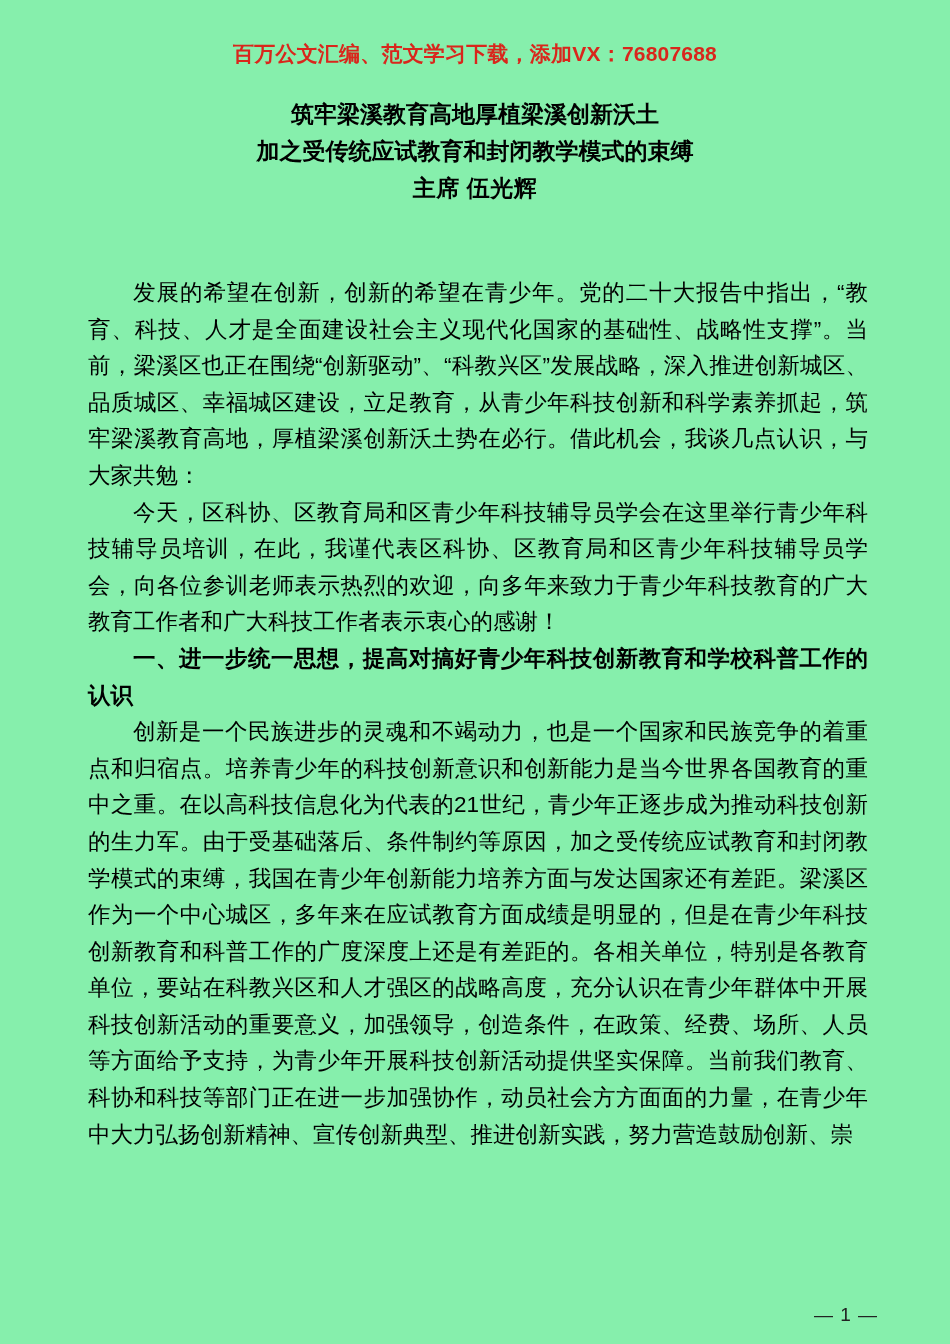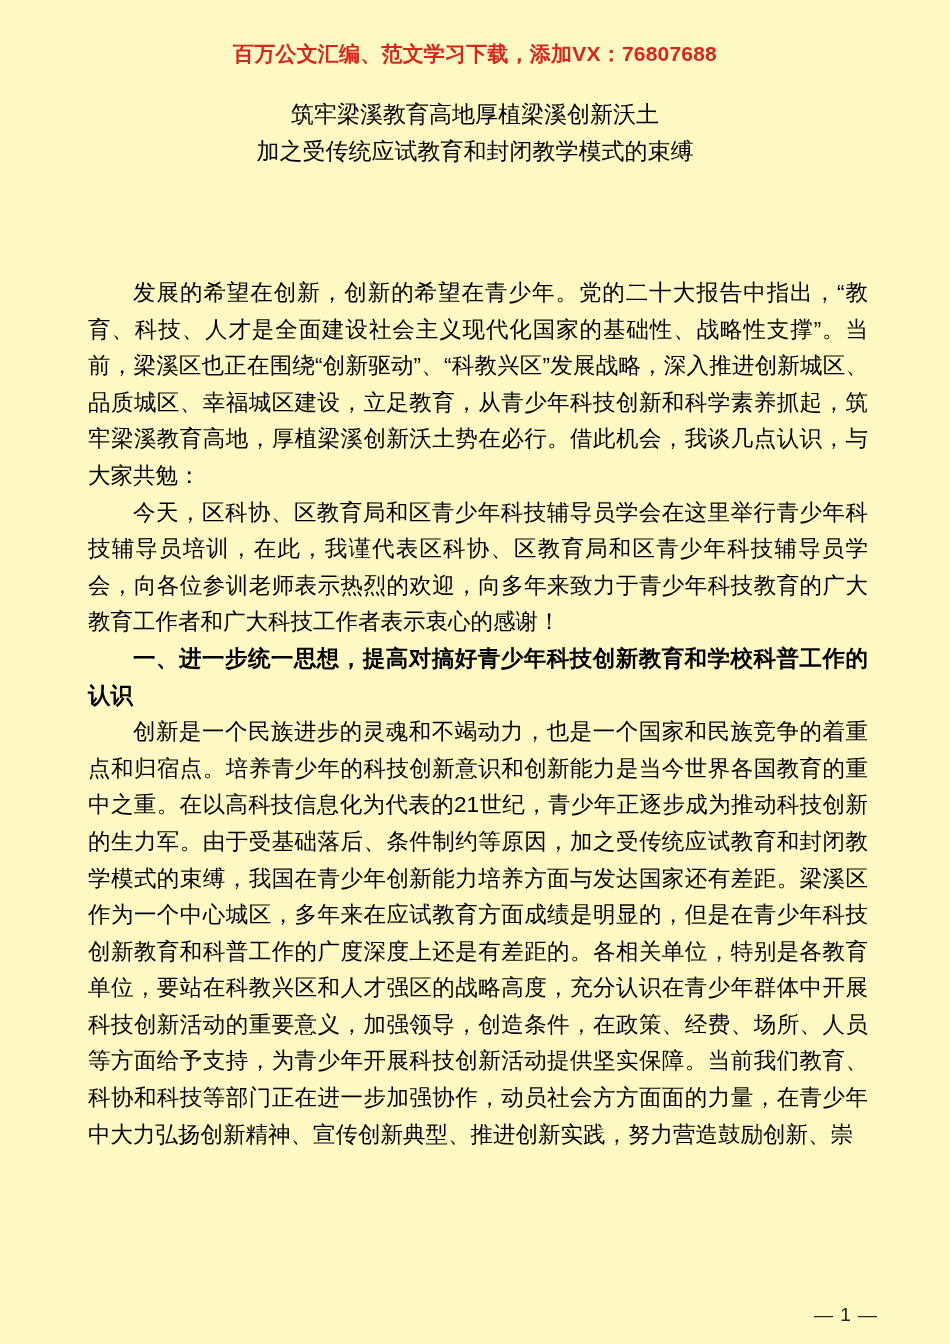--- a/index.html
+++ b/index.html
@@ -8,21 +8,21 @@
     background: #ffffff;
   }
   body {
     font-family: "Liberation Sans", "DejaVu Sans", sans-serif;
     color: #000000;
   }
   .page {
     position: relative;
     width: 950px;
     height: 1344px;
-    background: #fef9c3;
+    background: #86efac;
     overflow: hidden;
     box-sizing: border-box;
   }
   .promo-banner {
     position: absolute;
     top: 40px;
     left: 0;
     width: 950px;
     text-align: center;
     color: #d9261c;
@@ -35,21 +35,21 @@
     position: absolute;
     top: 96px;
     left: 0;
     width: 950px;
     text-align: center;
   }
   .title-line {
     font-size: 23px;
     line-height: 37px;
     color: #000;
-    font-weight: normal;
+    font-weight: bold;
     white-space: nowrap;
   }
   .title-line.byline {
     letter-spacing: 0.5px;
   }
   .title-line.dateline {
     line-height: 42px;
   }
   .doc-body {
     position: absolute;
@@ -88,20 +88,21 @@
 </head>
 <body>
 
 <div class="page">
 
   <div class="promo-banner" style="color: rgb(217, 38, 28);">百万公文汇编、范文学习下载，添加VX：76807688</div>
 
   <div class="doc-title-block">
     <div class="title-line">筑牢梁溪教育高地厚植梁溪创新沃土</div>
     <div class="title-line">加之受传统应试教育和封闭教学模式的束缚</div>
+    <div class="title-line byline">主席  伍光辉</div>
   </div>
 
   <div class="doc-body">
       <p class="para indent">发展的希望在创新，创新的希望在青少年。党的二十大报告中指出，“教育、科技、人才是全面建设社会主义现代化国家的基础性、战略性支撑”。当前，梁溪区也正在围绕“创新驱动”、“科教兴区”发展战略，深入推进创新城区、品质城区、幸福城区建设，立足教育，从青少年科技创新和科学素养抓起，筑牢梁溪教育高地，厚植梁溪创新沃土势在必行。借此机会，我谈几点认识，与大家共勉：</p>
       <p class="para indent">今天，区科协、区教育局和区青少年科技辅导员学会在这里举行青少年科技辅导员培训，在此，我谨代表区科协、区教育局和区青少年科技辅导员学会，向各位参训老师表示热烈的欢迎，向多年来致力于青少年科技教育的广大教育工作者和广大科技工作者表示衷心的感谢！</p>
       <p class="para indent heading">一、进一步统一思想，提高对搞好青少年科技创新教育和学校科普工作的认识</p>
       <p class="para indent">创新是一个民族进步的灵魂和不竭动力，也是一个国家和民族竞争的着重点和归宿点。培养青少年的科技创新意识和创新能力是当今世界各国教育的重中之重。在以高科技信息化为代表的21世纪，青少年正逐步成为推动科技创新的生力军。由于受基础落后、条件制约等原因，加之受传统应试教育和封闭教学模式的束缚，我国在青少年创新能力培养方面与发达国家还有差距。梁溪区作为一个中心城区，多年来在应试教育方面成绩是明显的，但是在青少年科技创新教育和科普工作的广度深度上还是有差距的。各相关单位，特别是各教育单位，要站在科教兴区和人才强区的战略高度，充分认识在青少年群体中开展科技创新活动的重要意义，加强领导，创造条件，在政策、经费、场所、人员等方面给予支持，为青少年开展科技创新活动提供坚实保障。当前我们教育、科协和科技等部门正在进一步加强协作，动员社会方方面面的力量，在青少年中大力弘扬创新精神、宣传创新典型、推进创新实践，努力营造鼓励创新、崇</p>
     </div>
 
   <div class="page-footer">— 1 —</div>

